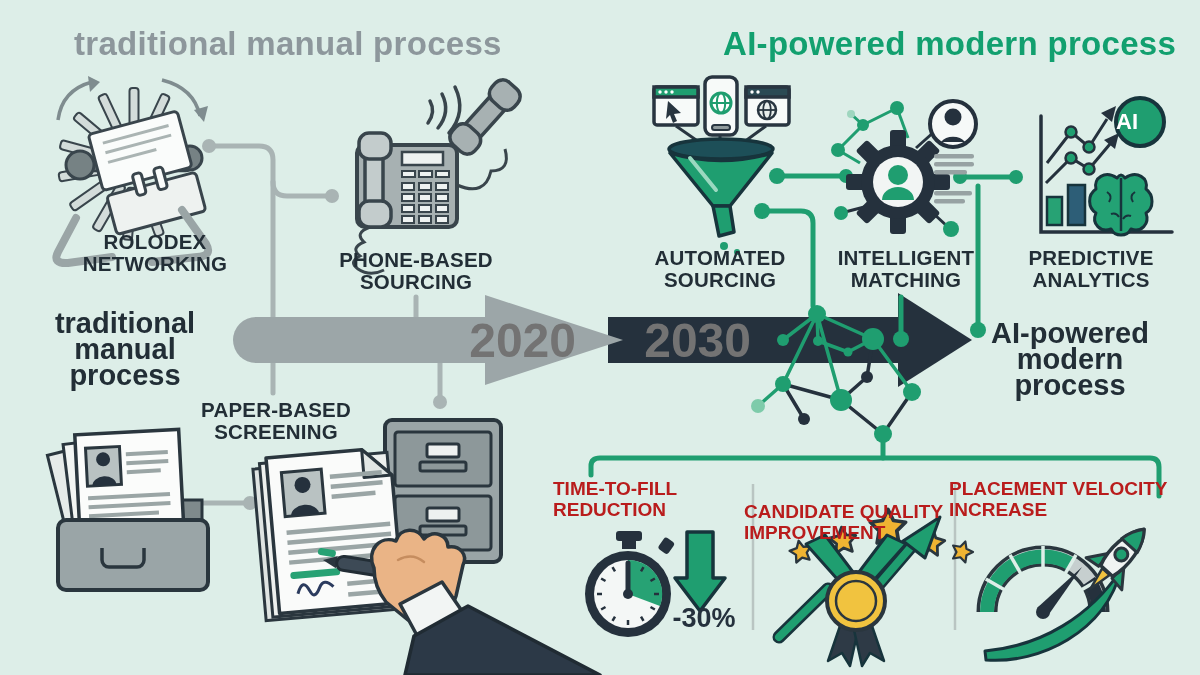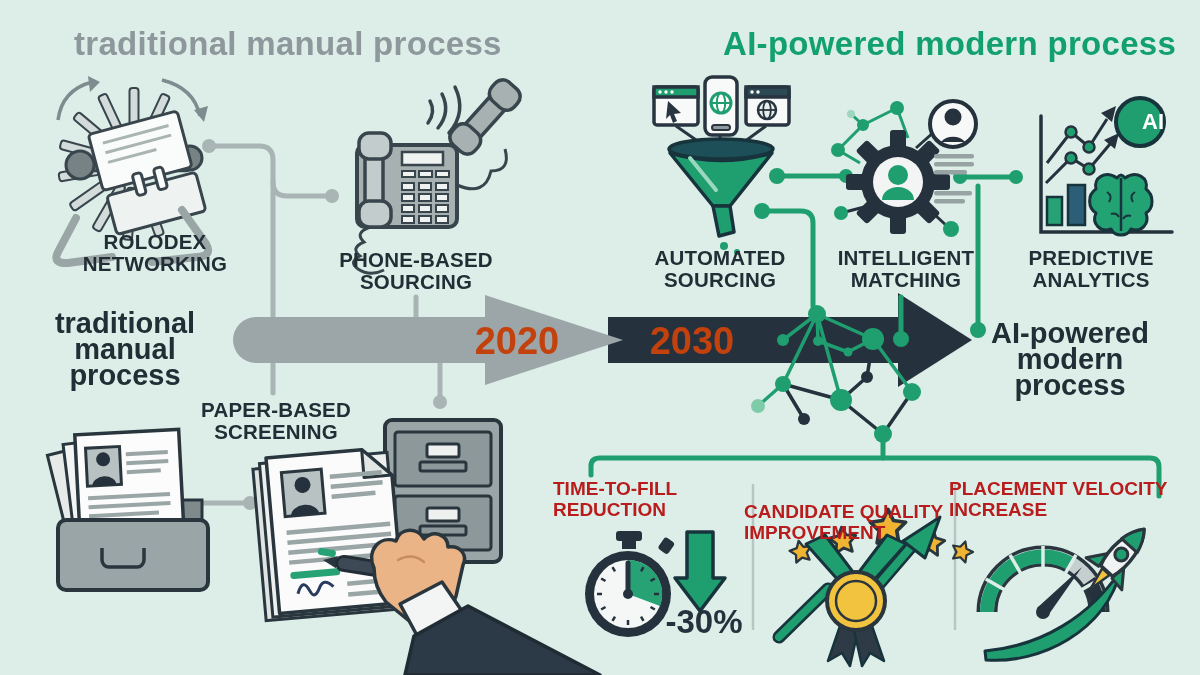--- a/index.html
+++ b/index.html
@@ -6,27 +6,27 @@
   #canvas{position:relative;width:1200px;height:675px;overflow:hidden;background:#ddeee8;
     font-family:"Liberation Sans","DejaVu Sans",sans-serif;}
   #scene{position:absolute;left:0;top:0;}
   .lbl{position:absolute;text-align:center;font-weight:bold;color:#222e36;
     font-size:20.5px;line-height:22px;letter-spacing:0.2px;}
   .lbl span{display:block;}
   .cap{position:absolute;text-align:center;font-weight:600;color:#222e36;
     font-size:29px;line-height:26px;}
   .cap span{display:block;}
   .title{position:absolute;font-weight:bold;font-size:33px;white-space:nowrap;letter-spacing:0.3px;}
-  .year{position:absolute;text-align:center;font-weight:bold;color:#c2410c;
-    font-size:38px;line-height:46px;}
+  .year{position:absolute;text-align:right;font-weight:bold;color:#737373;
+    font-size:48px;line-height:46px;}
   .metric-lbl{position:absolute;text-align:left;font-weight:bold;color:#b91c1c;
     font-size:19px;line-height:21px;}
   .metric-lbl span{display:block;}
-  .metric-val{position:absolute;text-align:center;font-weight:bold;color:#25313d;font-size:33px;}
-  .ai-txt{position:absolute;text-align:right;font-weight:bold;color:#ffffff;font-size:22px;line-height:28px;}
+  .metric-val{position:absolute;text-align:center;font-weight:bold;color:#25313d;font-size:27px;}
+  .ai-txt{position:absolute;text-align:left;font-weight:bold;color:#ffffff;font-size:22px;line-height:28px;}
 </style>
 </head>
 <body>
 
 <div id="canvas">
 
 <svg id="scene" width="1200" height="675" viewBox="0 0 1200 675">
 
   <g fill="none" stroke="#a9b4b4" stroke-width="5" stroke-linecap="round">
     <path d="M210 146 H259 Q273 146 273 160 V393"></path>

